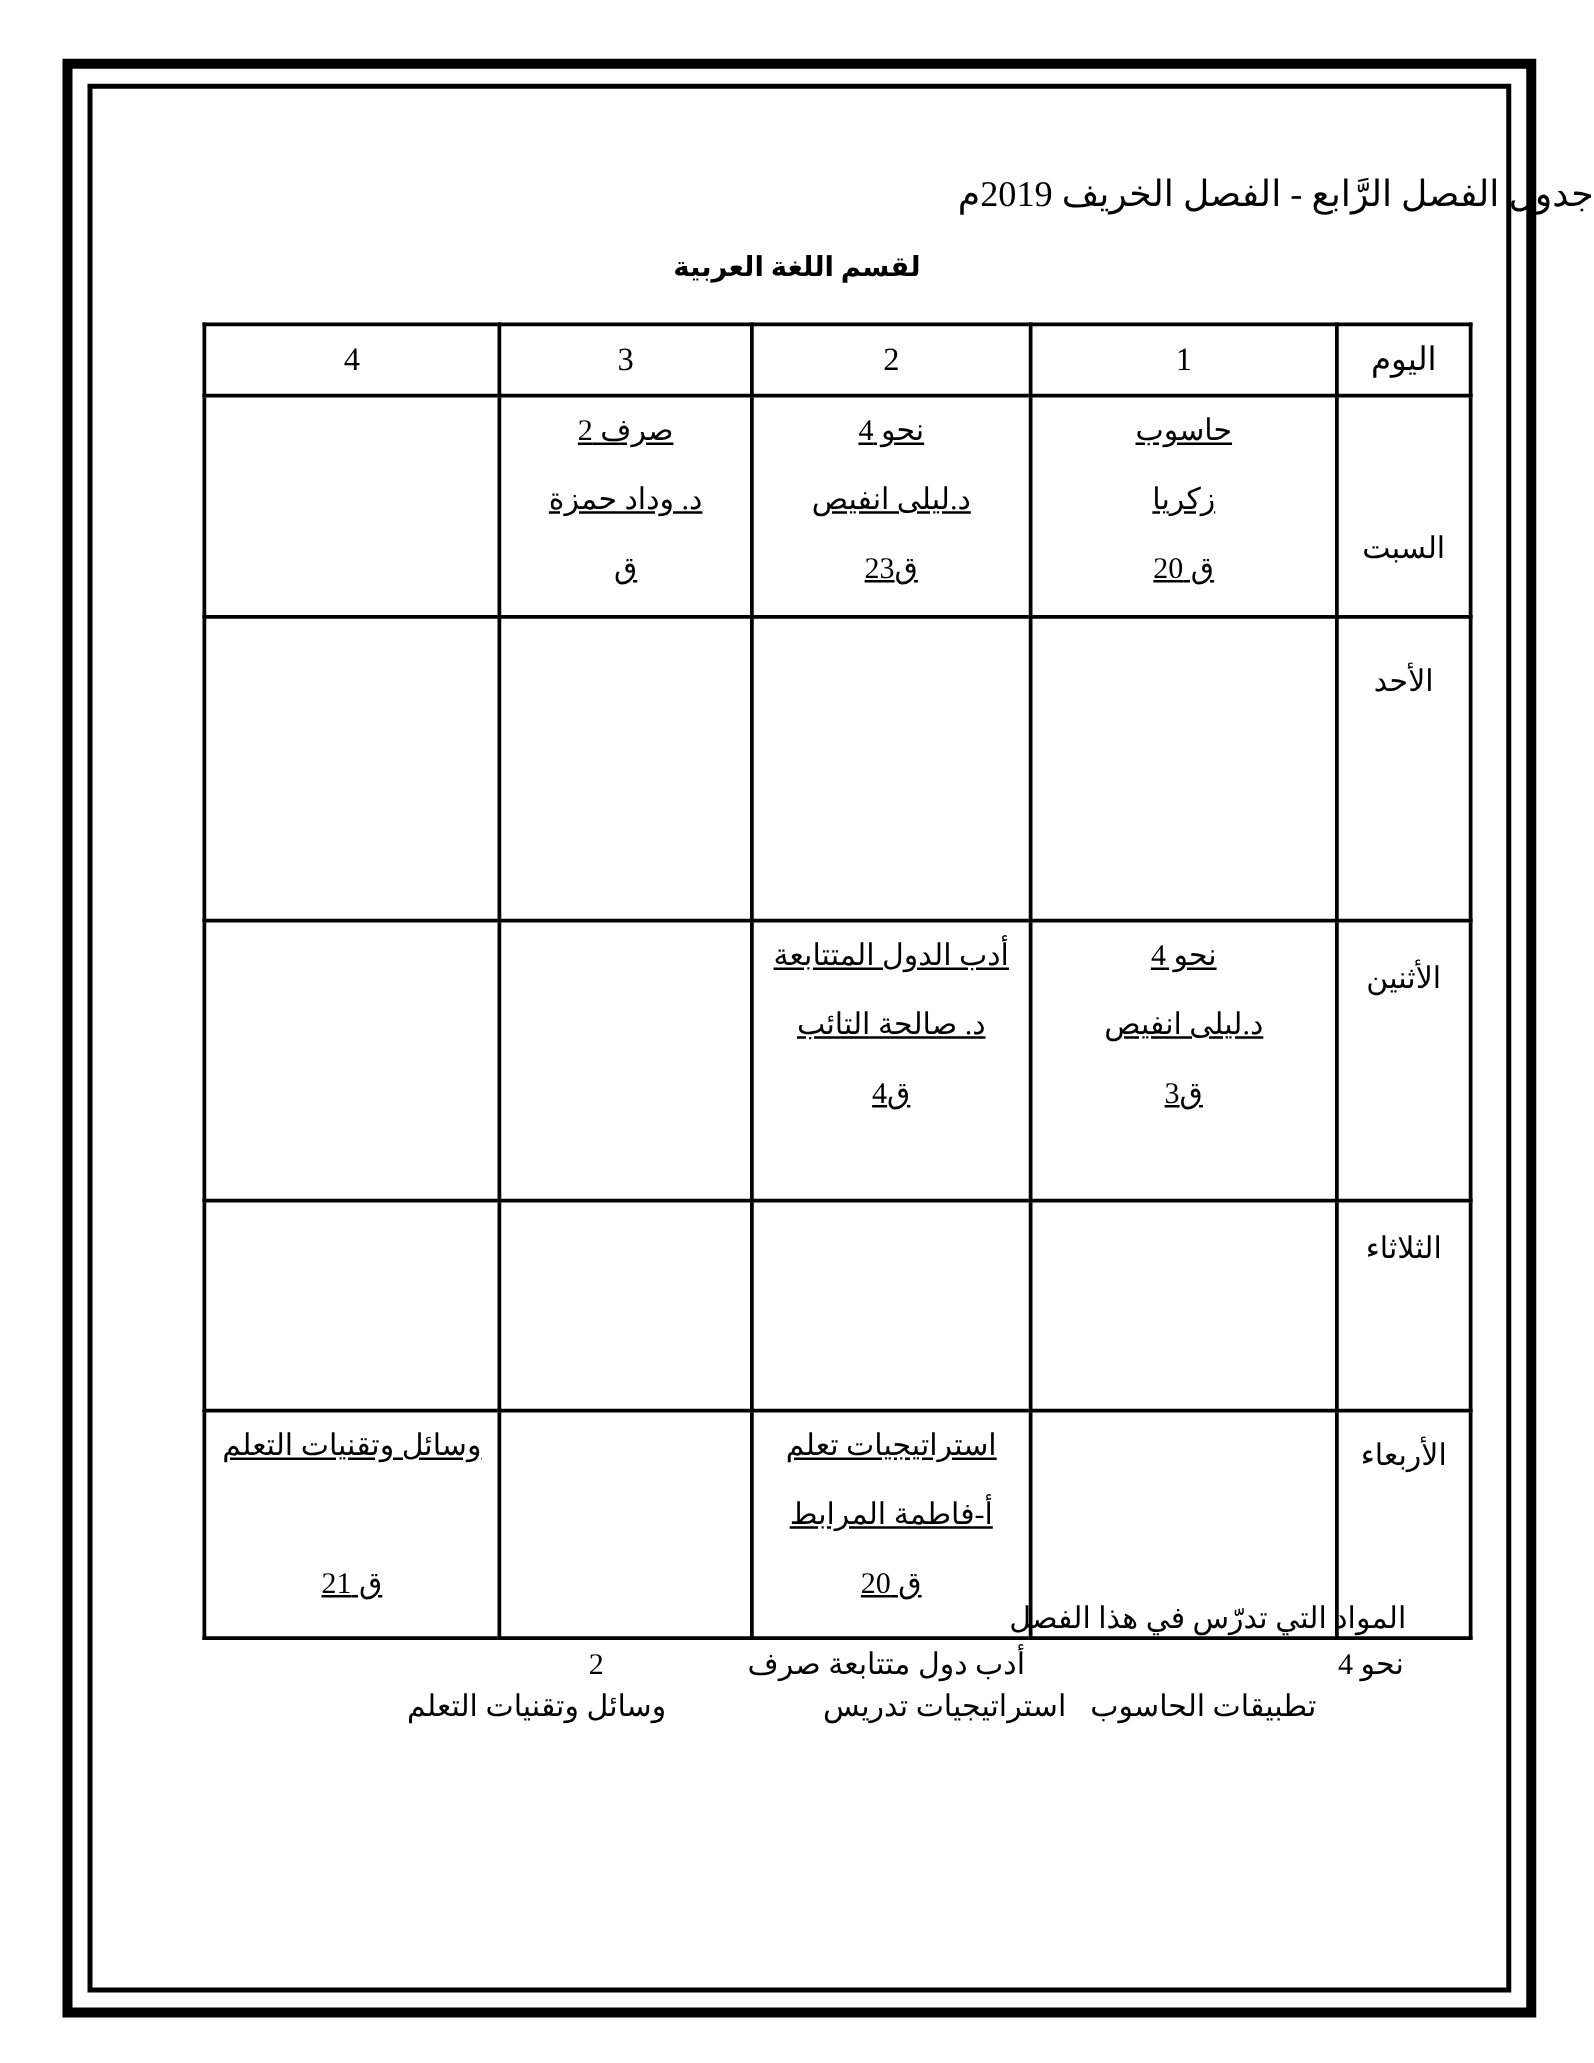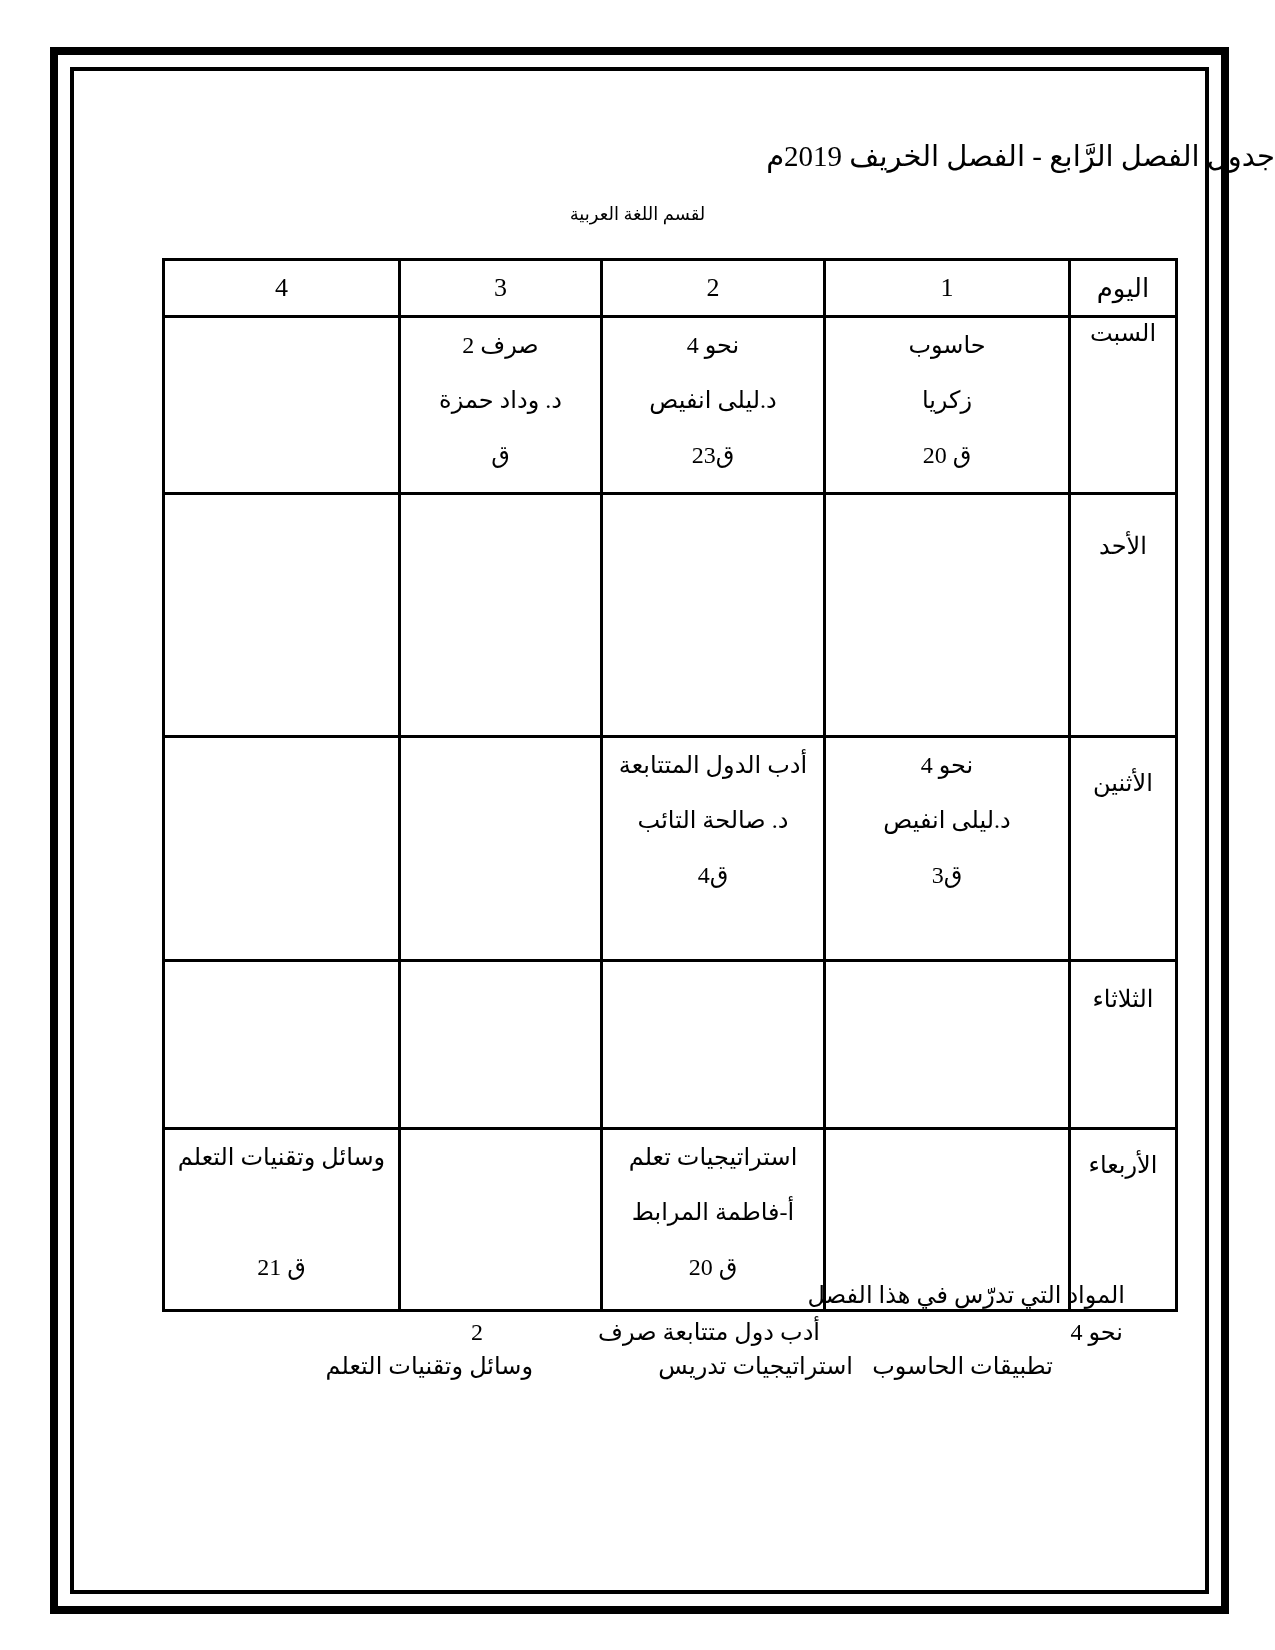--- a/index.html
+++ b/index.html
@@ -16,21 +16,21 @@
   .frame-inner{
     position:absolute;inset:12px;
     border:4px solid #000;
   }
   .doc-title{
     position:absolute;top:136px;left:0;right:0;
     text-align:right;direction:rtl;font-size:29px;line-height:40px;
   }
   .doc-subtitle{
     position:absolute;top:196px;left:0;right:0;
-    text-align:center;direction:rtl;font-size:18px;line-height:36px;
+    text-align:center;direction:rtl;font-size:22px;line-height:36px;font-weight:bold;
   }
   table.schedule{
     position:absolute;top:258px;left:162px;width:1013px;
     border-collapse:collapse;table-layout:fixed;direction:rtl;
   }
   table.schedule col.c-day{width:107px;}
   table.schedule col.c-p1{width:245px;}
   table.schedule col.c-p2{width:223px;}
   table.schedule col.c-p3{width:202px;}
   table.schedule col.c-p4{width:236px;}
@@ -41,24 +41,24 @@
   tr.header-row{height:57px;}
   tr.header-row th{font-size:26px;vertical-align:middle;text-align:center;}
   tr.r-sat{height:177px;}
   tr.r-sun{height:243px;}
   tr.r-mon{height:224px;}
   tr.r-tue{height:165px;}
   tr.r-wed{height:182px;}
   td.course-cell{padding-top:8px;}
   td.course-cell .line{
     display:block;height:55px;line-height:55px;
-    text-align:center;font-size:24px;white-space:nowrap;
+    text-align:center;font-size:24px;white-space:nowrap;text-decoration:underline;
   }
   td.day-cell{text-align:center;font-size:24px;line-height:30px;}
-  tr.r-sat td.day-cell{}
+  tr.r-sat td.day-cell{padding-top:106px;}
   tr.r-sun td.day-cell{padding-top:36px;font-family:Liberation Serif, serif;}
   tr.r-mon td.day-cell{padding-top:30px;}
   tr.r-tue td.day-cell{padding-top:22px;font-family:Liberation Serif, serif;}
   tr.r-wed td.day-cell{padding-top:20px;}
   .materials{
     position:absolute;left:162px;top:1280px;width:1013px;height:120px;
     direction:rtl;font-size:24px;
   }
   .materials span{position:absolute;white-space:nowrap;line-height:30px;}
   .m-heading{top:0;right:50px;}

